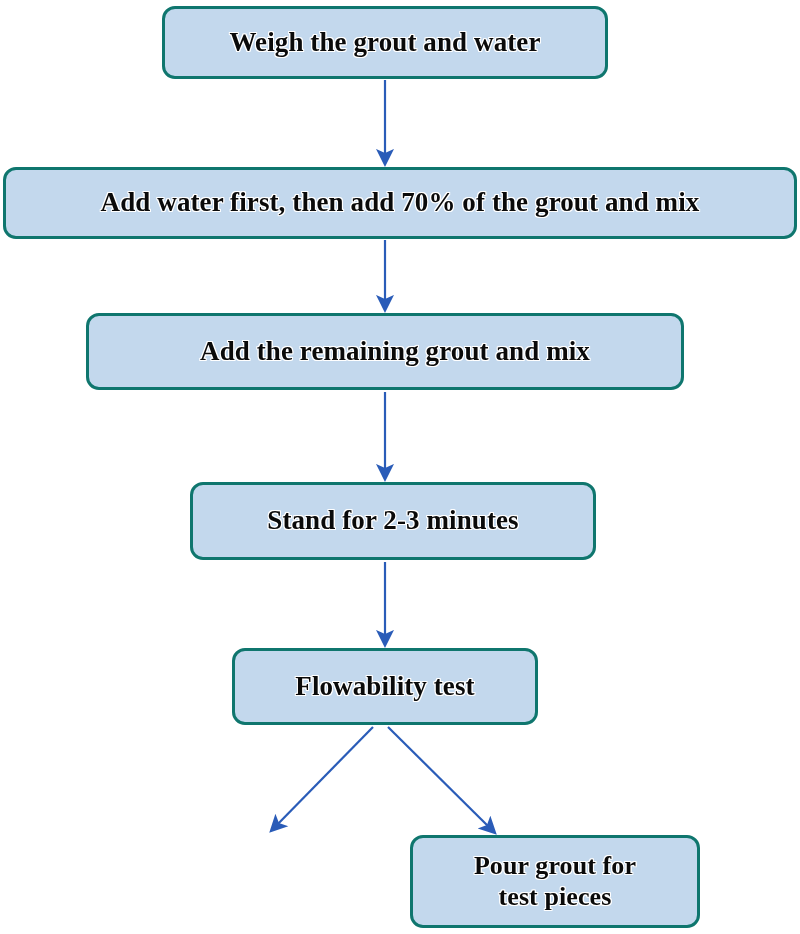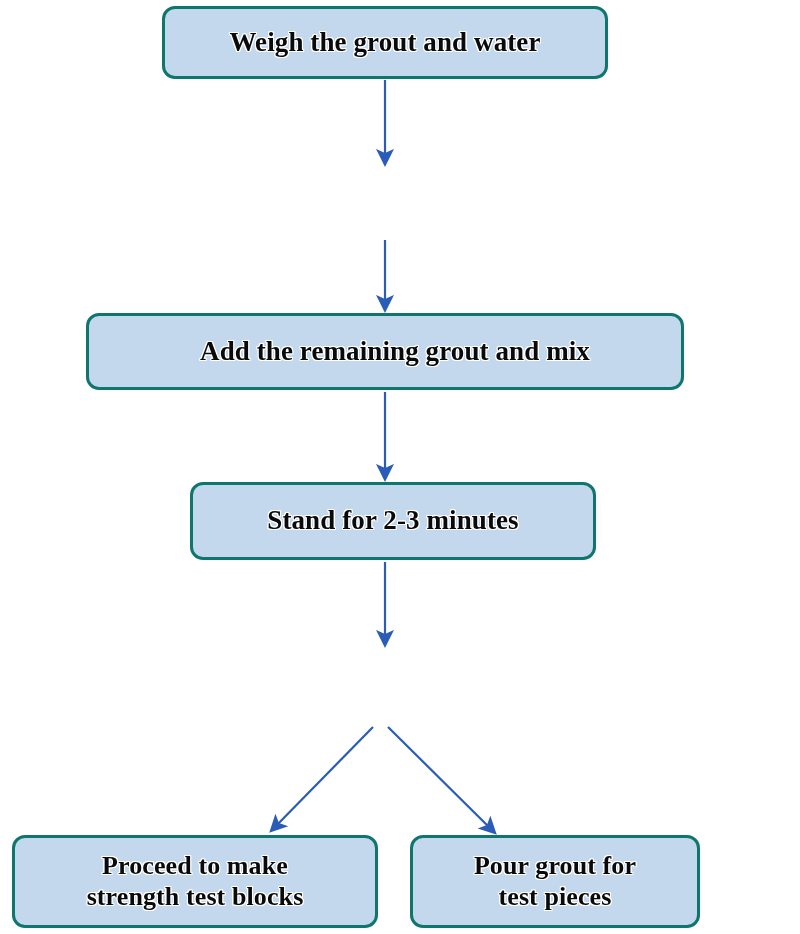--- a/index.html
+++ b/index.html
@@ -85,33 +85,35 @@
 
     <line x1="373" y1="727" x2="272" y2="830" stroke="#2a5cb8" stroke-width="2.2" marker-end="url(#arrowhead)"></line>
 
     <line x1="388" y1="727" x2="494" y2="832" stroke="#2a5cb8" stroke-width="2.2" marker-end="url(#arrowhead)"></line>
   </svg>
 
   <div class="node" id="node-weigh">
     <span class="node-label">Weigh the grout and water</span>
   </div>
 
+  <div class="node" id="node-add-water">
+    <span class="node-label">Add water first, then add 70% of the grout and mix</span>
+  </div>
 
   <div class="node" id="node-add-remaining">
     <span class="node-label">Add the remaining grout and mix</span>
   </div>
 
   <div class="node" id="node-stand">
     <span class="node-label">Stand for 2-3 minutes</span>
   </div>
 
+  <div class="node" id="node-flowability">
+    <span class="node-label">Flowability test</span>
+  </div>
 
-  <div class="node" id="node-strength">
-    <span class="node-label">Proceed to make
-strength test blocks</span>
-  </div>
 
   <div class="node" id="node-pour">
     <span class="node-label">Pour grout for
 test pieces</span>
   </div>
 
 </div>
 
 </body></html>

